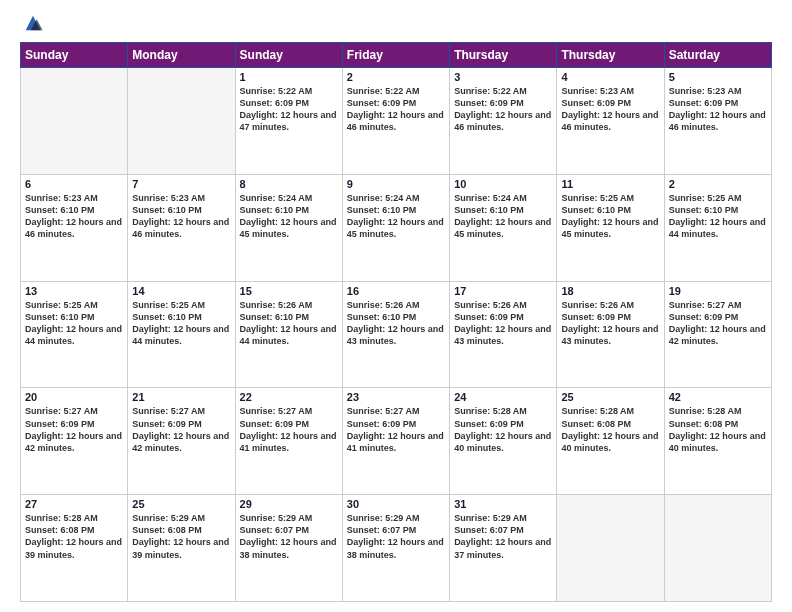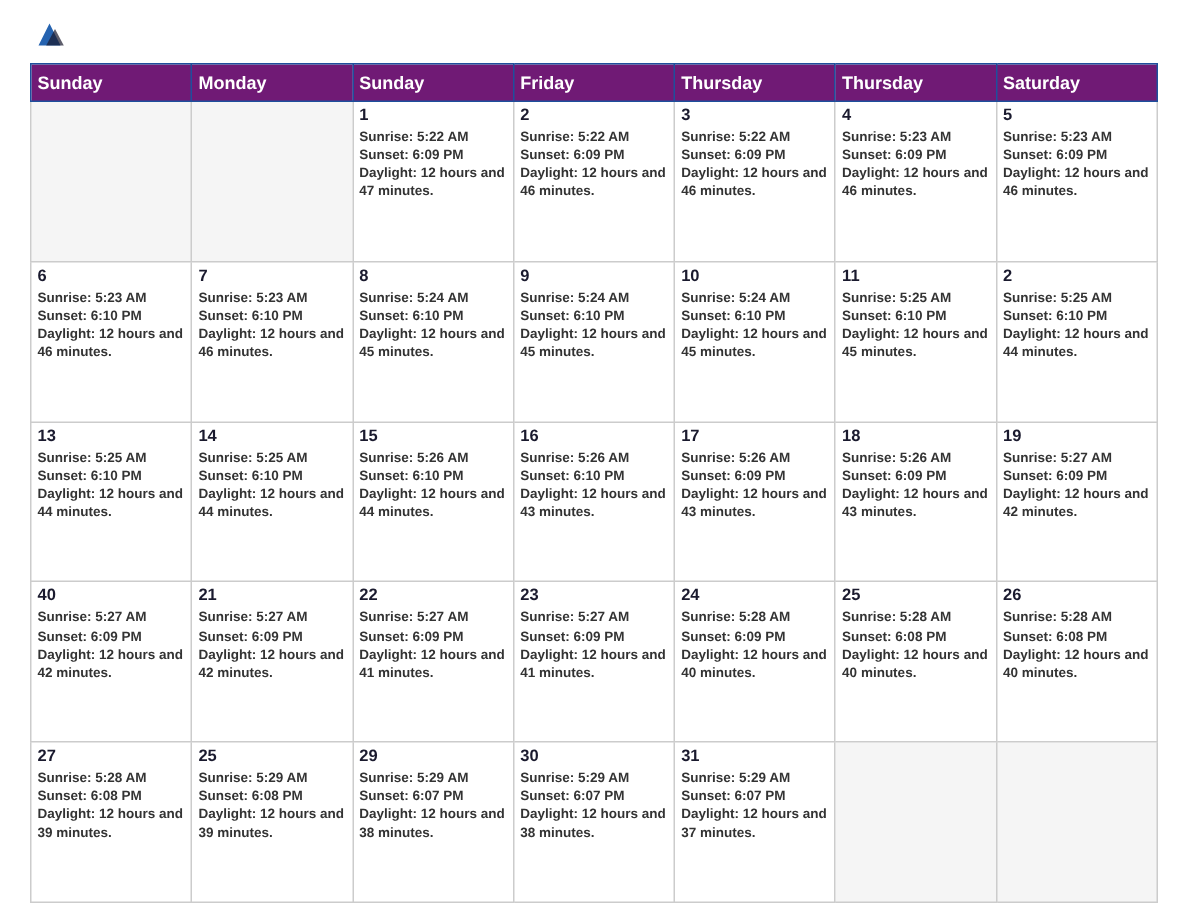--- a/index.html
+++ b/index.html
@@ -257,21 +257,21 @@
           </td>
           <td>
             <span class="day-num">19</span>
             <div class="cell-info">Sunrise: 5:27 AM
 Sunset: 6:09 PM
 Daylight: 12 hours and 42 minutes.</div>
           </td>
         </tr>
         <tr>
           <td>
-            <span class="day-num">40</span>
+            <span class="day-num">20</span>
             <div class="cell-info">Sunrise: 5:27 AM
 Sunset: 6:09 PM
 Daylight: 12 hours and 42 minutes.</div>
           </td>
           <td>
             <span class="day-num">21</span>
             <div class="cell-info">Sunrise: 5:27 AM
 Sunset: 6:09 PM
 Daylight: 12 hours and 42 minutes.</div>
           </td>
@@ -293,21 +293,21 @@
 Sunset: 6:09 PM
 Daylight: 12 hours and 40 minutes.</div>
           </td>
           <td>
             <span class="day-num">25</span>
             <div class="cell-info">Sunrise: 5:28 AM
 Sunset: 6:08 PM
 Daylight: 12 hours and 40 minutes.</div>
           </td>
           <td>
-            <span class="day-num">26</span>
+            <span class="day-num">42</span>
             <div class="cell-info">Sunrise: 5:28 AM
 Sunset: 6:08 PM
 Daylight: 12 hours and 40 minutes.</div>
           </td>
         </tr>
         <tr>
           <td>
             <span class="day-num">27</span>
             <div class="cell-info">Sunrise: 5:28 AM
 Sunset: 6:08 PM

